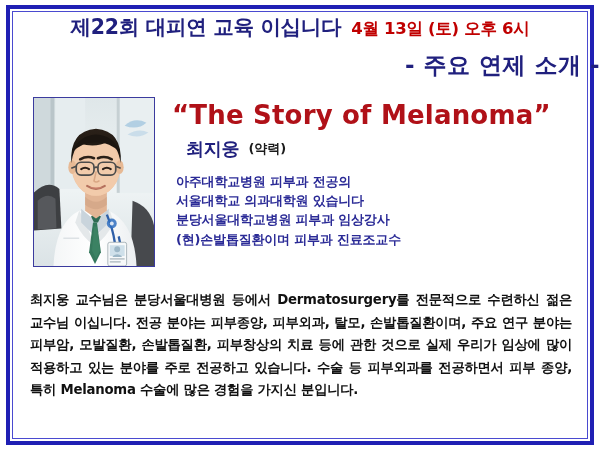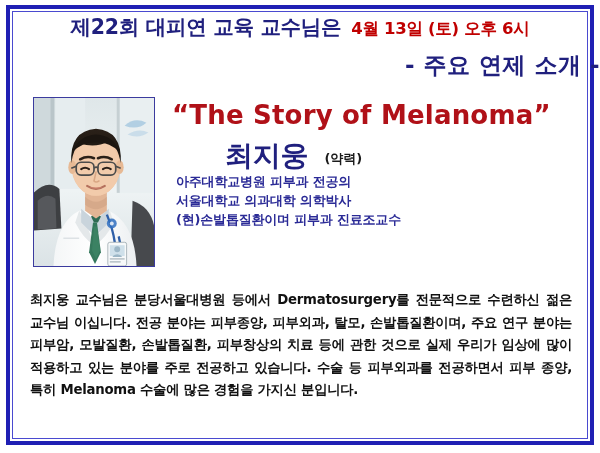--- a/index.html
+++ b/index.html
@@ -104,31 +104,30 @@
     letter-spacing: 0.2px;
     white-space: nowrap;
   }
   .speaker-row {
     position: absolute;
     left: 186px;
     top: 137px;
     white-space: nowrap;
   }
   .speaker-name {
-    font-size: 28px;
+    font-size: 18px;
     font-weight: bold;
     color: #20207e;
     letter-spacing: -0.2px;
-    margin-left: 39px;
   }
   .speaker-sub {
     font-size: 13px;
     font-weight: bold;
     color: #1b1b1b;
-    margin-left: 16px;
+    margin-left: 9px;
     position: relative;
     top: -2px;
   }
   .cv-list {
     position: absolute;
     left: 176px;
     top: 172px;
     width: 400px;
   }
   .cv-item {
@@ -161,21 +160,21 @@
 </style>
 </head>
 <body>
 
 <div id="page">
 
   <div class="frame-outer"></div>
   <div class="frame-inner"></div>
 
   <div class="header-line1">
-    <span class="hl-main">제22회 대피연 교육 교수님은</span><span class="hl-date">4월 13일 (토) 오후 6시</span>
+    <span class="hl-main">제22회 대피연 교육 이십니다</span><span class="hl-date">4월 13일 (토) 오후 6시</span>
   </div>
 
   <div class="header-line2">- 주요 연제 소개 -</div>
 
   <div class="photo-wrap">
     <svg class="photo-svg" viewBox="0 0 122 170" preserveAspectRatio="xMidYMid slice">
       <defs>
         <linearGradient id="bgGrad" x1="0" y1="0" x2="0" y2="1">
           <stop offset="0%" stop-color="#dfe7e9"></stop>
           <stop offset="55%" stop-color="#eef3f4"></stop>
@@ -271,21 +270,22 @@
   </div>
 
   <div class="talk-title">“The Story of Melanoma”</div>
 
   <div class="speaker-row">
     <span class="speaker-name">최지웅</span><span class="speaker-sub">(약력)</span>
   </div>
 
   <div class="cv-list">
     <div class="cv-item">아주대학교병원 피부과 전공의</div>
-    <div class="cv-item">서울대학교 의과대학 의학박사</div>
+    <div class="cv-item">서울대학교 의과대학원 있습니다</div>
+    <div class="cv-item">분당서울대학교병원 피부과 임상강사</div>
     <div class="cv-item">(현)손발톱질환이며 피부과 진료조교수</div>
   </div>
 
   <div class="body-block p-top">
     <p class="para">최지웅 교수님은 분당서울대병원 등에서 Dermatosurgery를 전문적으로 수련하신 젊은 교수님 이십니다. 전공 분야는 피부종양, 피부외과, 탈모, 손발톱질환이며, 주요 연구 분야는 피부암, 모발질환, 손발톱질환, 피부창상의 치료 등에 관한 것으로 실제 우리가 임상에 많이 적용하고 있는 분야를 주로 전공하고 있습니다. 수술 등 피부외과를 전공하면서 피부 종양, 특히 Melanoma 수술에 많은 경험을 가지신 분입니다.</p>
   </div>
 
 </div>
 
 </body></html>

